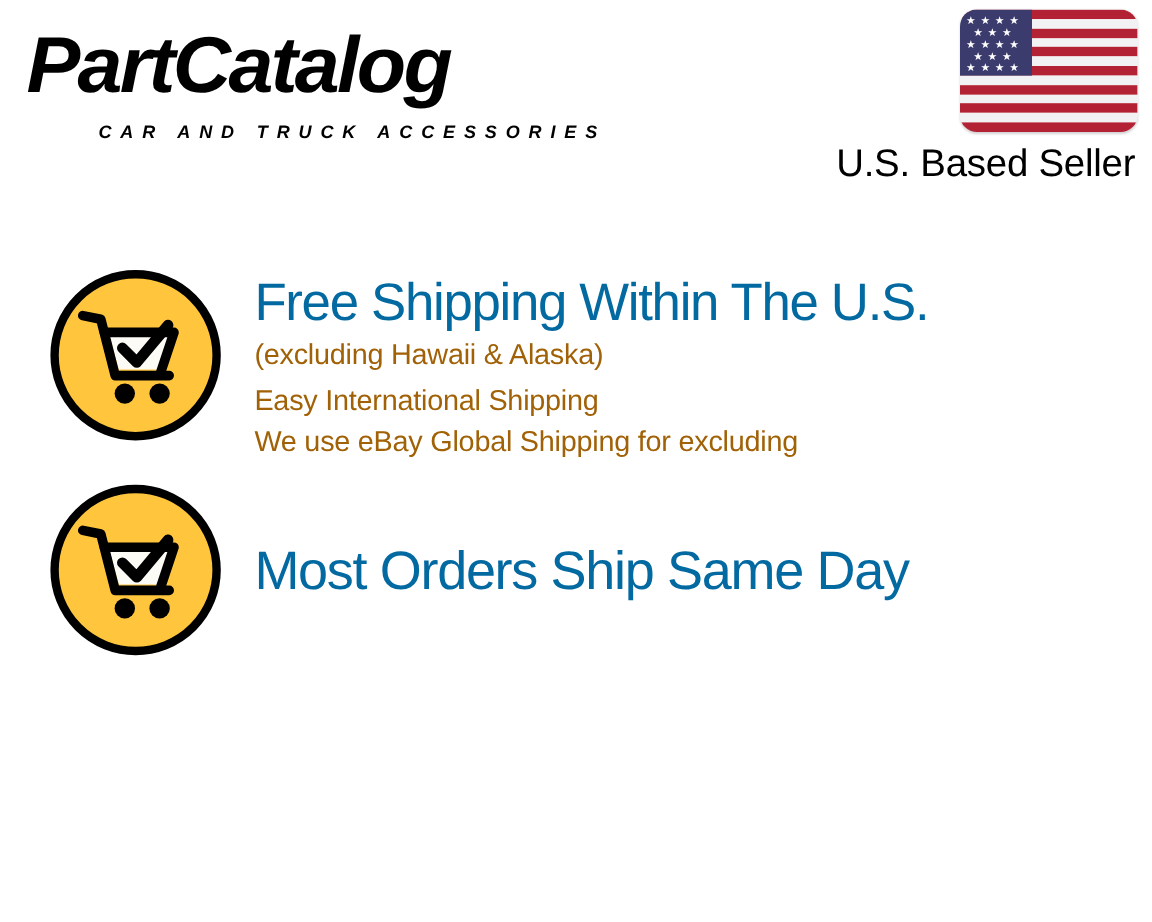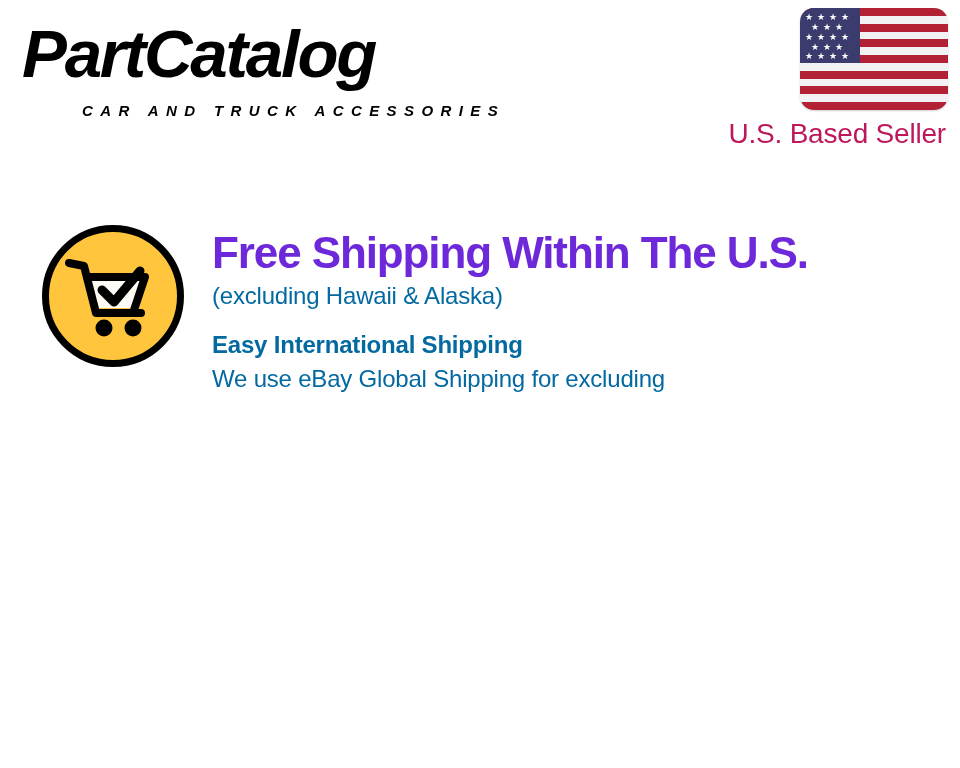--- a/index.html
+++ b/index.html
@@ -103,24 +103,24 @@
   .star {
     position: absolute;
     color: #ffffff;
     font-size: 9px;
     line-height: 9px;
   }
   .seller-text {
     position: absolute;
     right: 2px;
     top: 110px;
-    font-size: 28px;
+    font-size: 32px;
     font-weight: normal;
     letter-spacing: -0.2px;
-    color: #be185d;
+    color: #000000;
     white-space: nowrap;
     text-align: right;
   }
 
   
   .features {
     position: absolute;
     left: 0;
     top: 225px;
     width: 960px;
@@ -153,37 +153,37 @@
     transform: translate(-50%, -50%);
   }
 
   .feature-text {
     flex: 1 1 auto;
     margin-left: 28px;
     padding-top: 2px;
   }
   .feature-heading {
     font-size: 44px;
-    font-weight: bold;
+    font-weight: normal;
     letter-spacing: -1.1px;
     line-height: 52px;
-    color: #6d28d9;
+    color: #0369a1;
     white-space: nowrap;
   }
   .feature-sub {
     font-size: 24px;
     font-weight: normal;
     line-height: 34px;
     letter-spacing: -0.2px;
-    color: #0369a1;
+    color: #a16207;
     white-space: nowrap;
   }
   .feature-sub.bold {
-    font-weight: bold;
-    margin-top: 15px;
+    font-weight: normal;
+    margin-top: 5px;
   }
   .row-2 .feature-heading,
   .row-3 .feature-heading {
     font-size: 45px;
   }
 </style>
 </head>
 <body>
 
 <div class="header">
@@ -251,14 +251,29 @@
     </div>
     <div class="feature-text">
       <div class="feature-heading">Free Shipping Within The U.S.</div>
       <div class="feature-sub">(excluding Hawaii &amp; Alaska)</div>
       <div class="feature-sub bold">Easy International Shipping</div>
       <div class="feature-sub">We use eBay Global Shipping for excluding</div>
     </div>
   </div>
 
 
+  <div class="feature-row row-3 centered">
+    <div class="icon-badge">
+      <svg width="96" height="82" viewBox="0 0 96 82">
+        <polygon points="26,24 76,24 68,53 34,53" fill="#FDFBF5"></polygon>
+        <path d="M4,8 L19,11 L31,58 L76,58" fill="none" stroke="#000000" stroke-width="8" stroke-linecap="round" stroke-linejoin="round"></path>
+        <path d="M22,22 L80,22 L69,55" fill="none" stroke="#000000" stroke-width="8" stroke-linecap="round" stroke-linejoin="round"></path>
+        <path d="M37,35 L49,47 L75,16" fill="none" stroke="#000000" stroke-width="9" stroke-linecap="round" stroke-linejoin="round"></path>
+        <circle cx="39" cy="73" r="8.5" fill="#000000"></circle>
+        <circle cx="68" cy="73" r="8.5" fill="#000000"></circle>
+      </svg>
+    </div>
+    <div class="feature-text">
+      <div class="feature-heading">Most Orders Ship Same Day</div>
+    </div>
+  </div>
 
 </div>
 
 </body></html>

